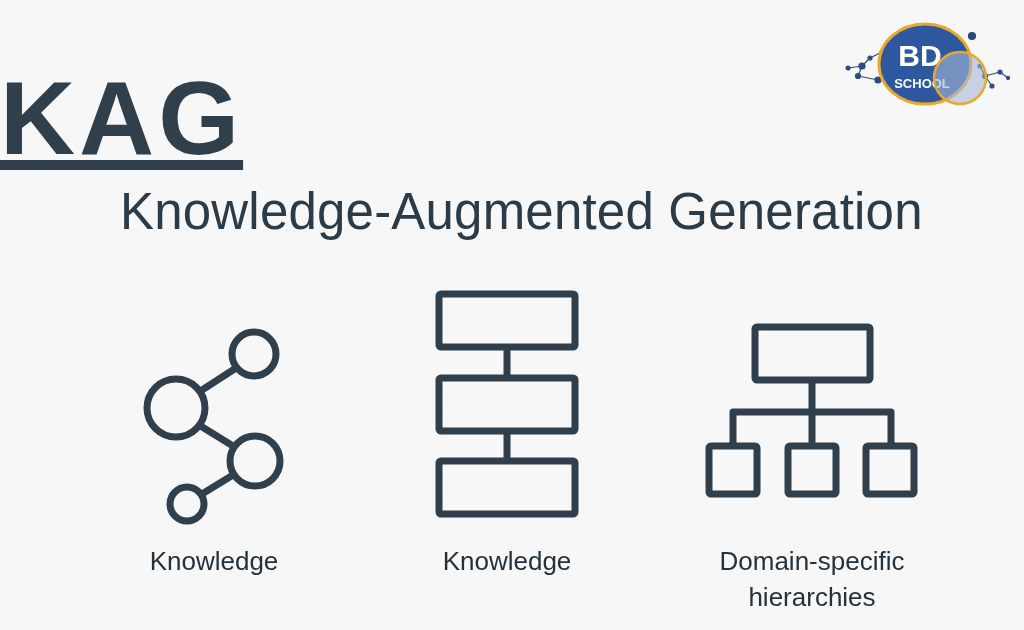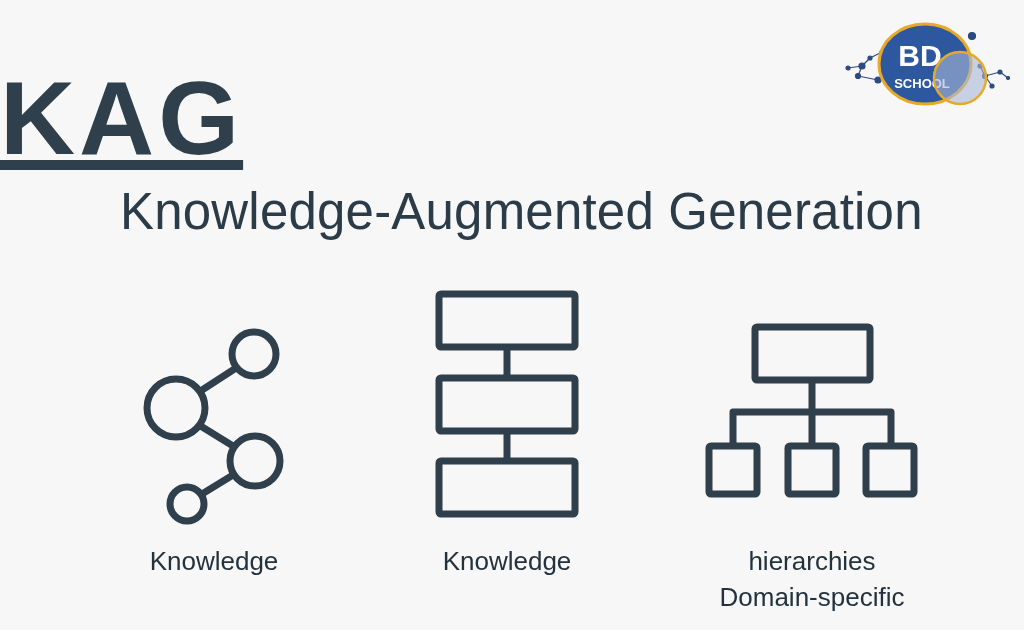--- a/index.html
+++ b/index.html
@@ -98,15 +98,15 @@
   </g>
 </svg>
 
 <div class="label" style="left:114px; top:543px; width:200px;">
   <div>Knowledge</div>
 </div>
 <div class="label" style="left:382px; top:543px; width:250px;">
   <div>Knowledge</div>
 </div>
 <div class="label" style="left:687px; top:543px; width:250px;">
+  <div>Domain-specific</div>
   <div>hierarchies</div>
-  <div>Domain-specific</div>
 </div>
 
 </body></html>

